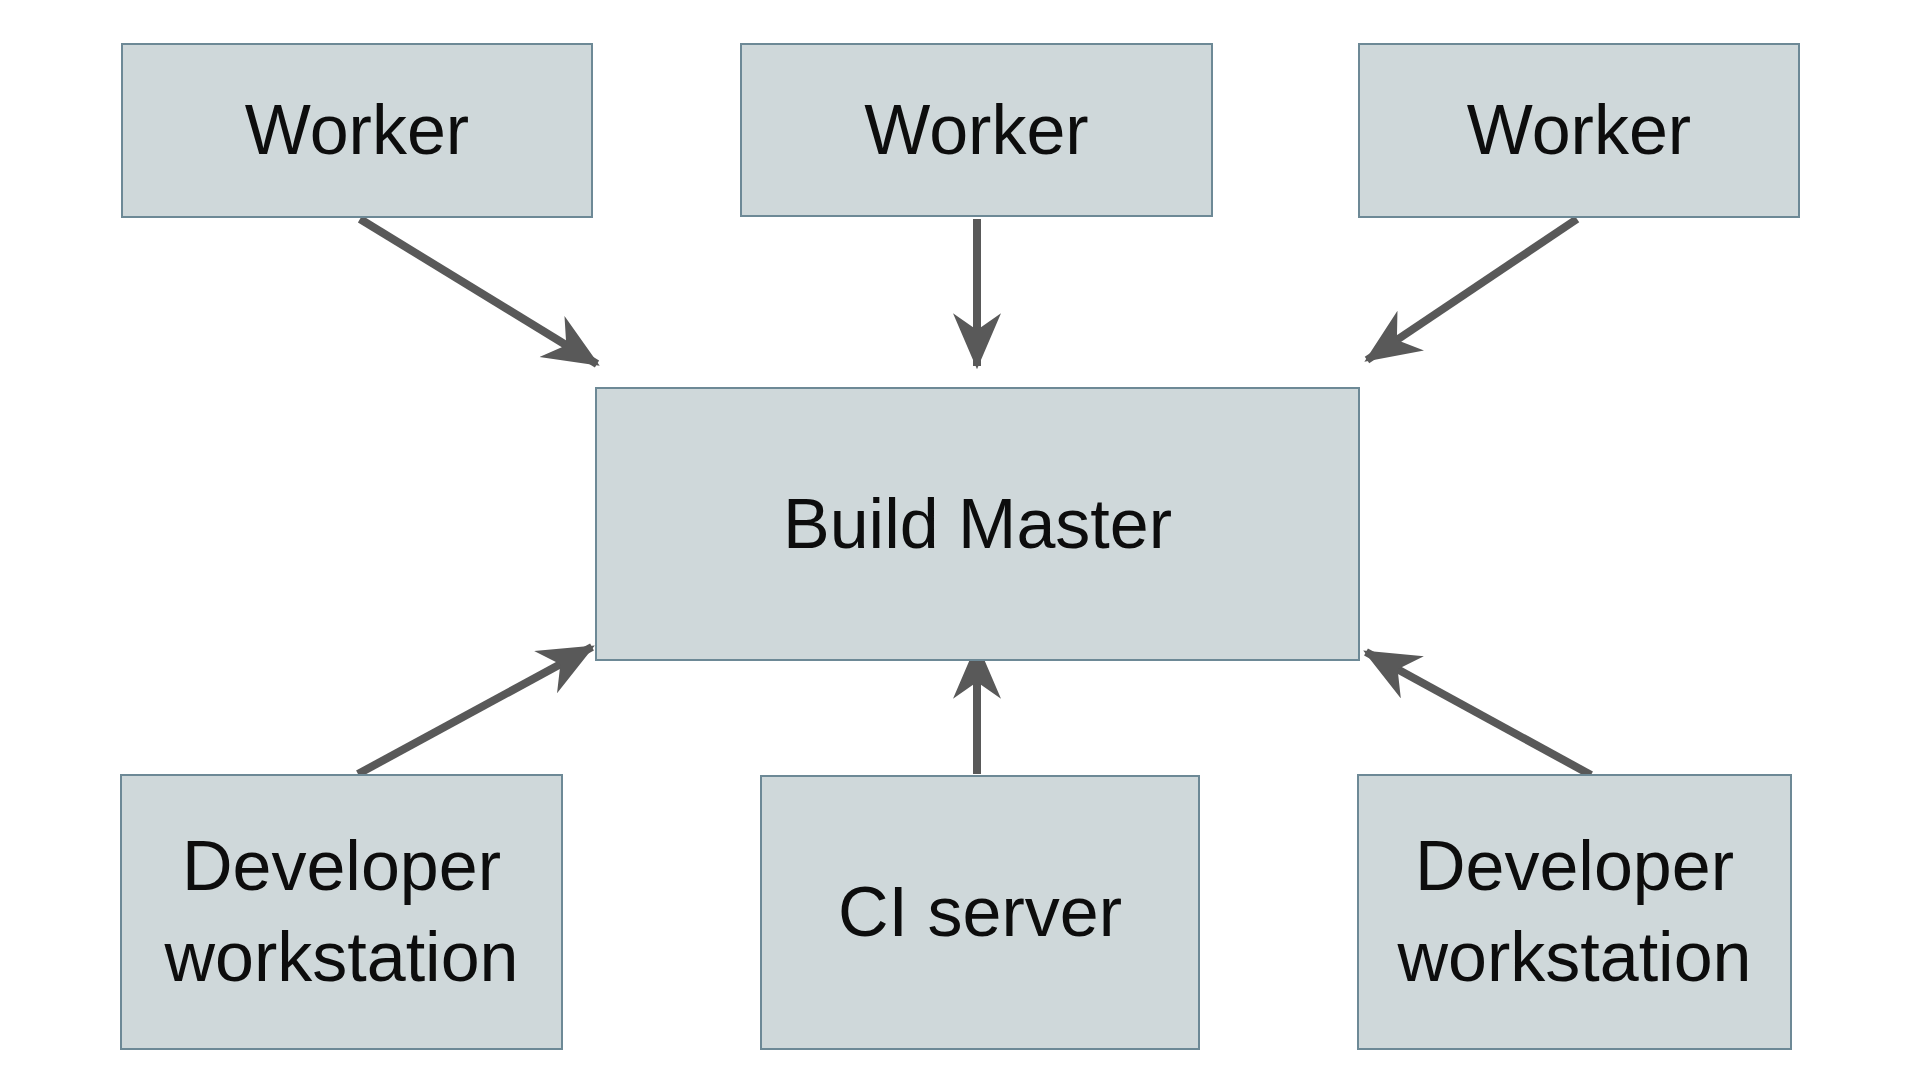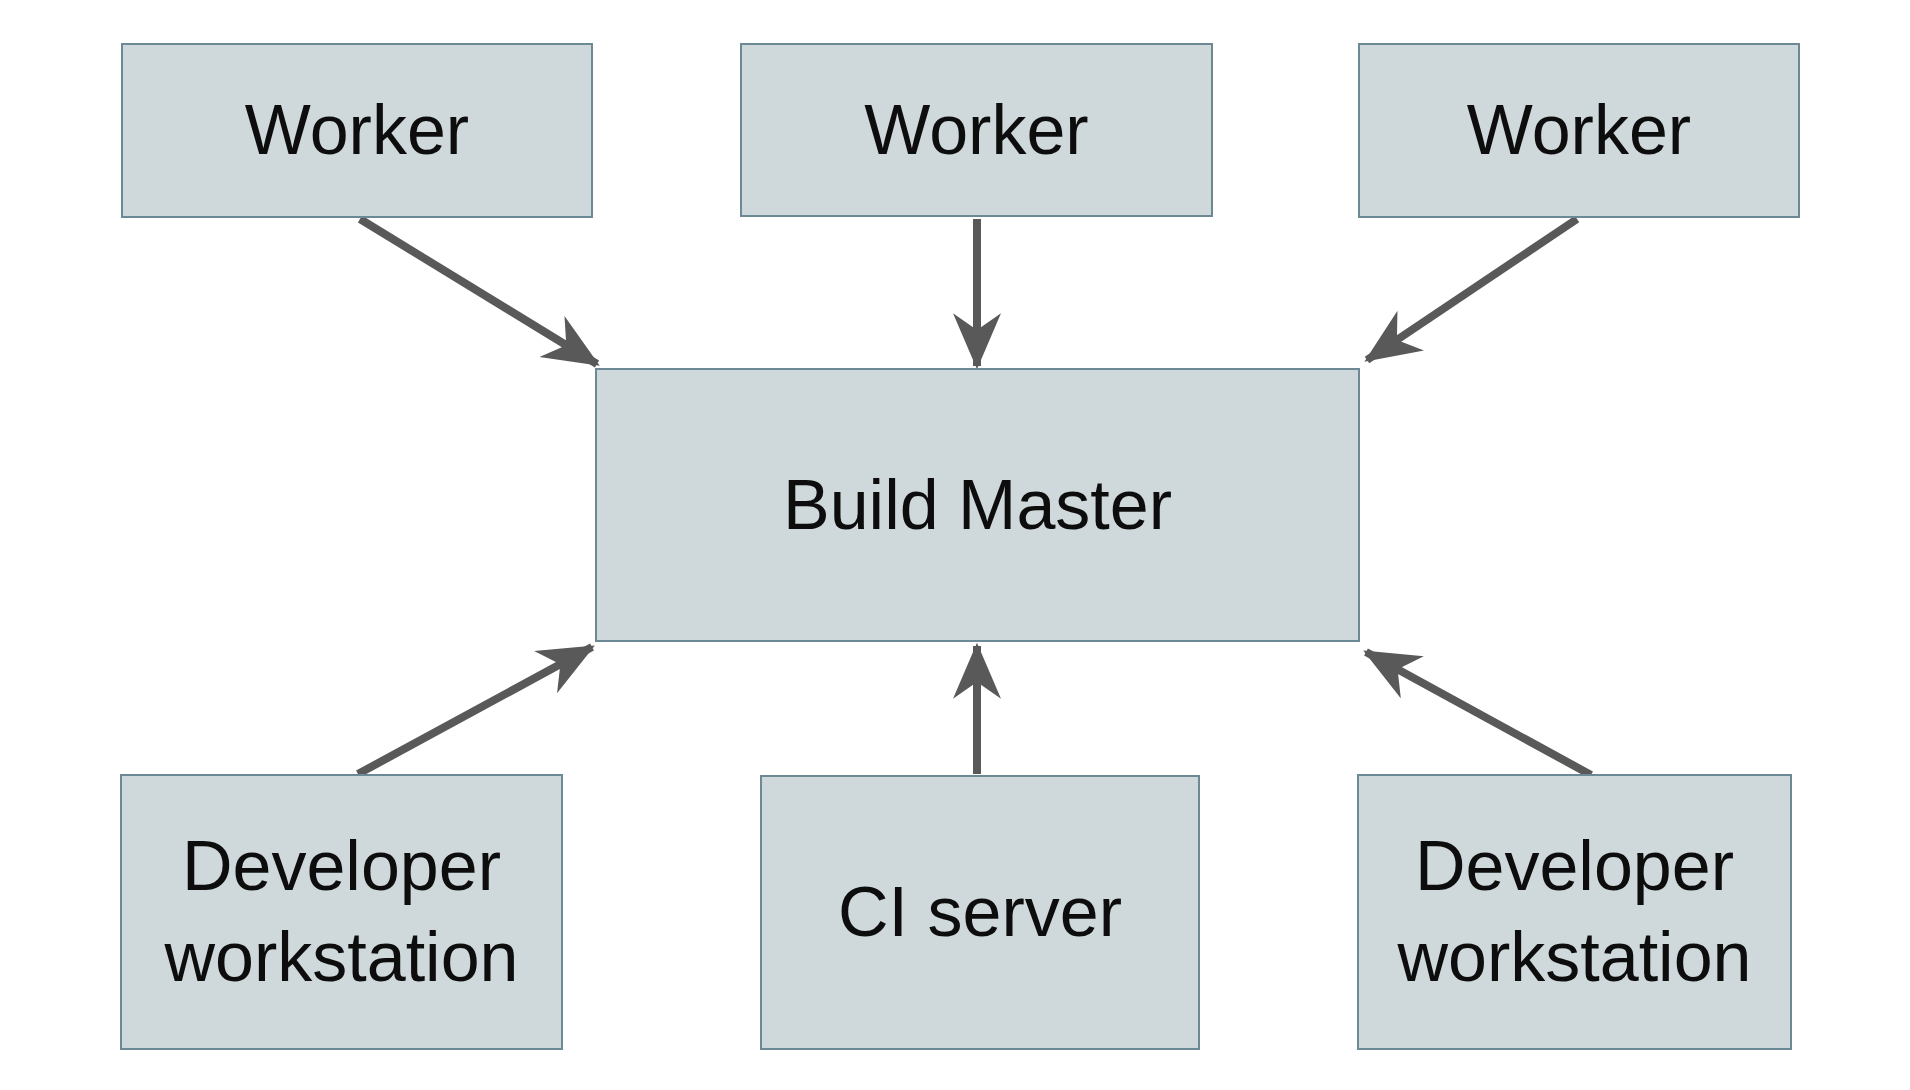--- a/index.html
+++ b/index.html
@@ -68,21 +68,21 @@
   </div>
 
   <div class="node" style="left: 740px; top: 43px; width: 473px; height: 174px; background: rgb(207, 216, 218); border-color: rgb(109, 137, 150);">
     <span class="node-label" style="color: rgb(13, 13, 13);">Worker</span>
   </div>
 
   <div class="node" style="left: 1358px; top: 43px; width: 442px; height: 175px; background: rgb(207, 216, 218); border-color: rgb(109, 137, 150);">
     <span class="node-label" style="color: rgb(13, 13, 13);">Worker</span>
   </div>
 
-  <div class="node" style="left: 595px; top: 368px; width: 765px; height: 274px; background: rgb(207, 216, 218); border-color: rgb(109, 137, 150);">
+  <div class="node" style="left: 595px; top: 387px; width: 765px; height: 274px; background: rgb(207, 216, 218); border-color: rgb(109, 137, 150);">
     <span class="node-label" style="color: rgb(13, 13, 13);">Build Master</span>
   </div>
 
   <div class="node" style="left: 120px; top: 774px; width: 443px; height: 276px; background: rgb(207, 216, 218); border-color: rgb(109, 137, 150);">
     <span class="node-label" style="color: rgb(13, 13, 13);">Developer workstation</span>
   </div>
 
   <div class="node" style="left: 760px; top: 775px; width: 440px; height: 275px; background: rgb(207, 216, 218); border-color: rgb(109, 137, 150);">
     <span class="node-label" style="color: rgb(13, 13, 13);">CI server</span>
   </div>

